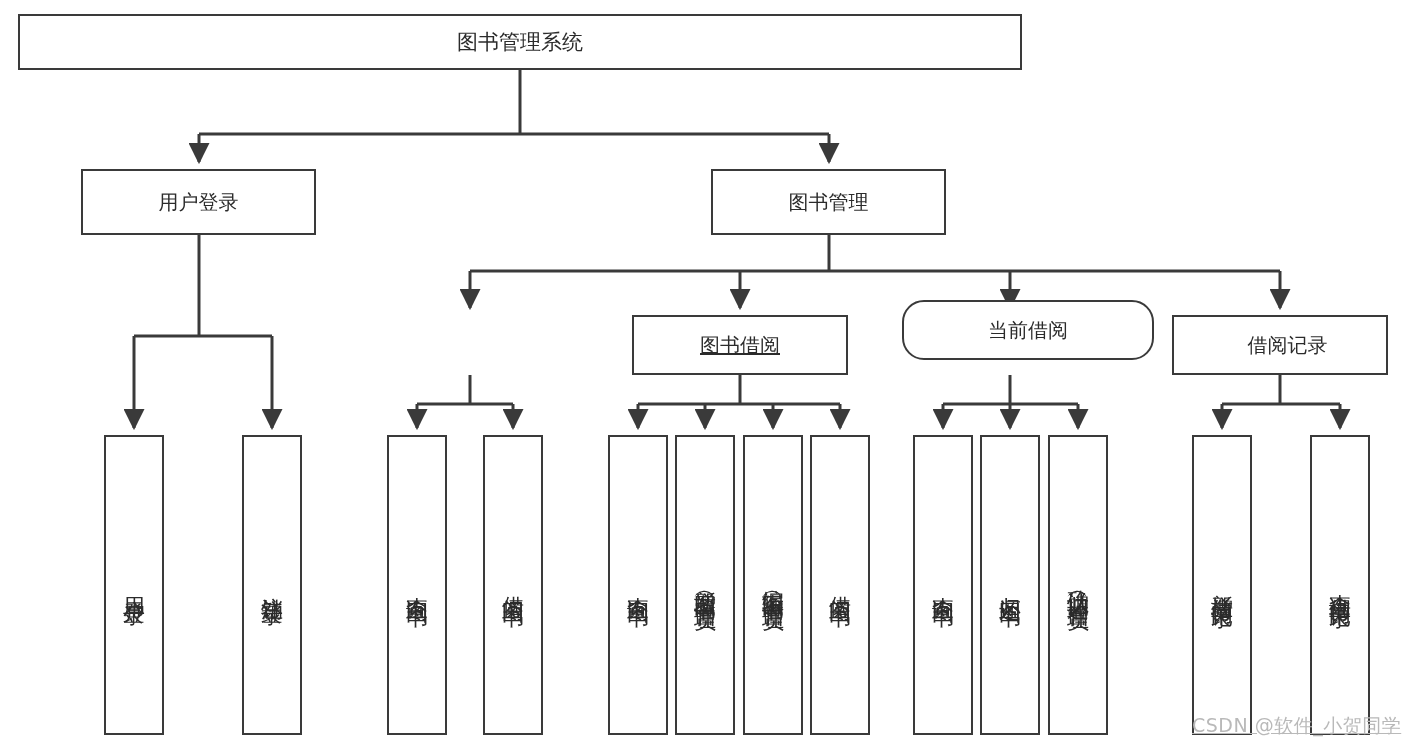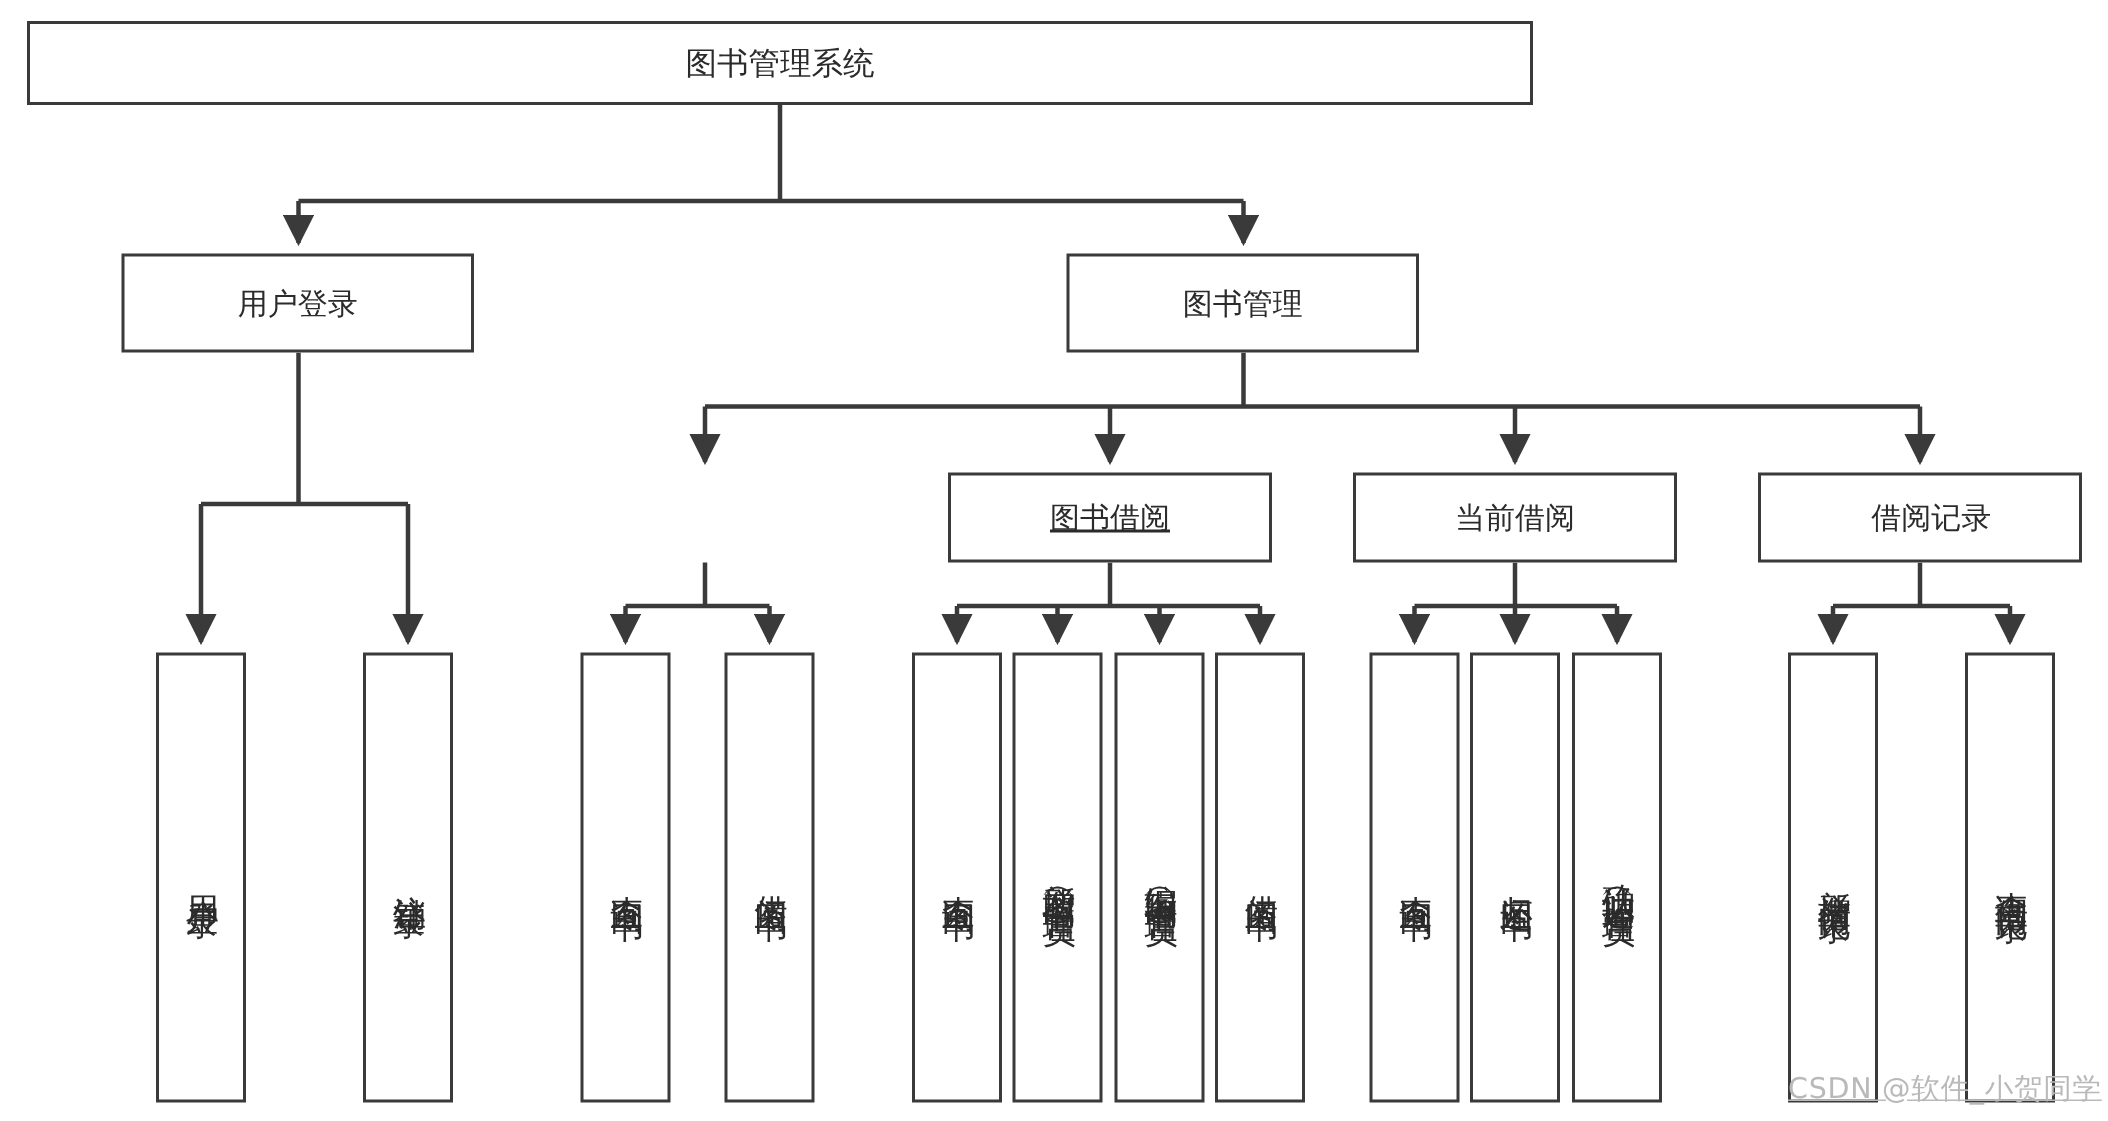--- a/index.html
+++ b/index.html
@@ -124,21 +124,21 @@
   <div class="node lvl1" style="left:81px;top:169px;width:235px;height:66px;">
     <span class="node-label">用户登录</span>
   </div>
   <div class="node lvl1" style="left:711px;top:169px;width:235px;height:66px;">
     <span class="node-label">图书管理</span>
   </div>
 
   <div class="node lvl2" style="left:632px;top:315px;width:216px;height:60px;text-decoration:underline;">
     <span class="node-label">图书借阅</span>
   </div>
-  <div class="node lvl2" style="left:902px;top:315px;width:216px;height:60px;">
+  <div class="node lvl2" style="left:902px;top:300px;width:252px;height:60px;border-radius:22px;">
     <span class="node-label">当前借阅</span>
   </div>
   <div class="node lvl2" style="left:1172px;top:315px;width:216px;height:60px;padding-left:15px;">
     <span class="node-label">借阅记录</span>
   </div>
 
   <div class="node leaf" style="left:104px;top:435px;width:60px;height:300px;">
     <span class="node-label">用户登录</span>
   </div>
   <div class="node leaf" style="left:242px;top:435px;width:60px;height:300px;">

